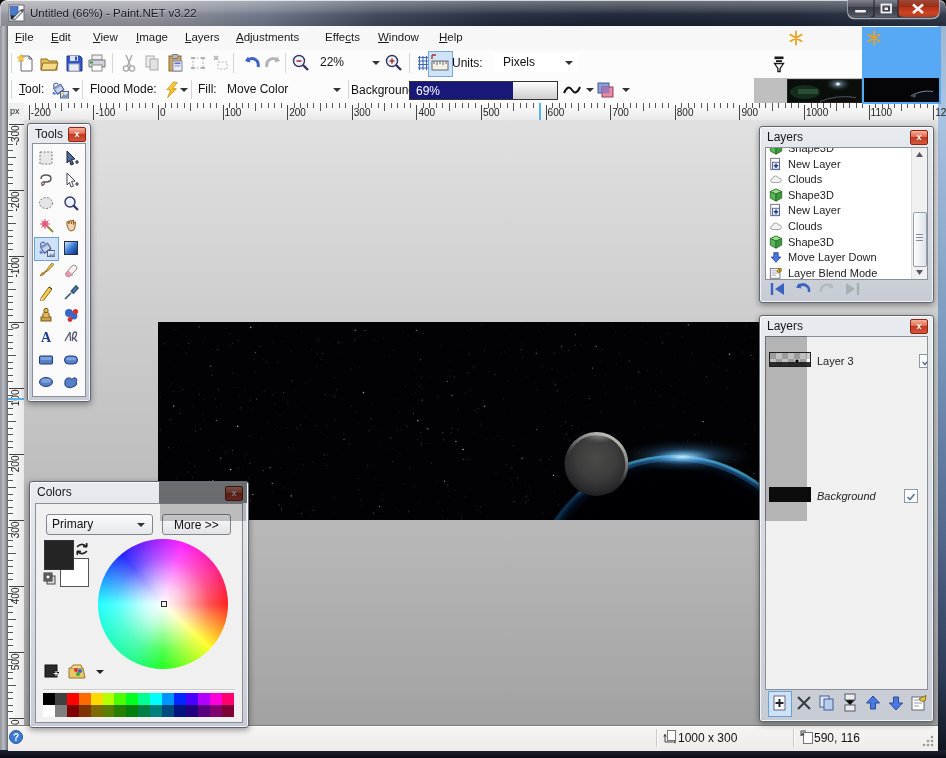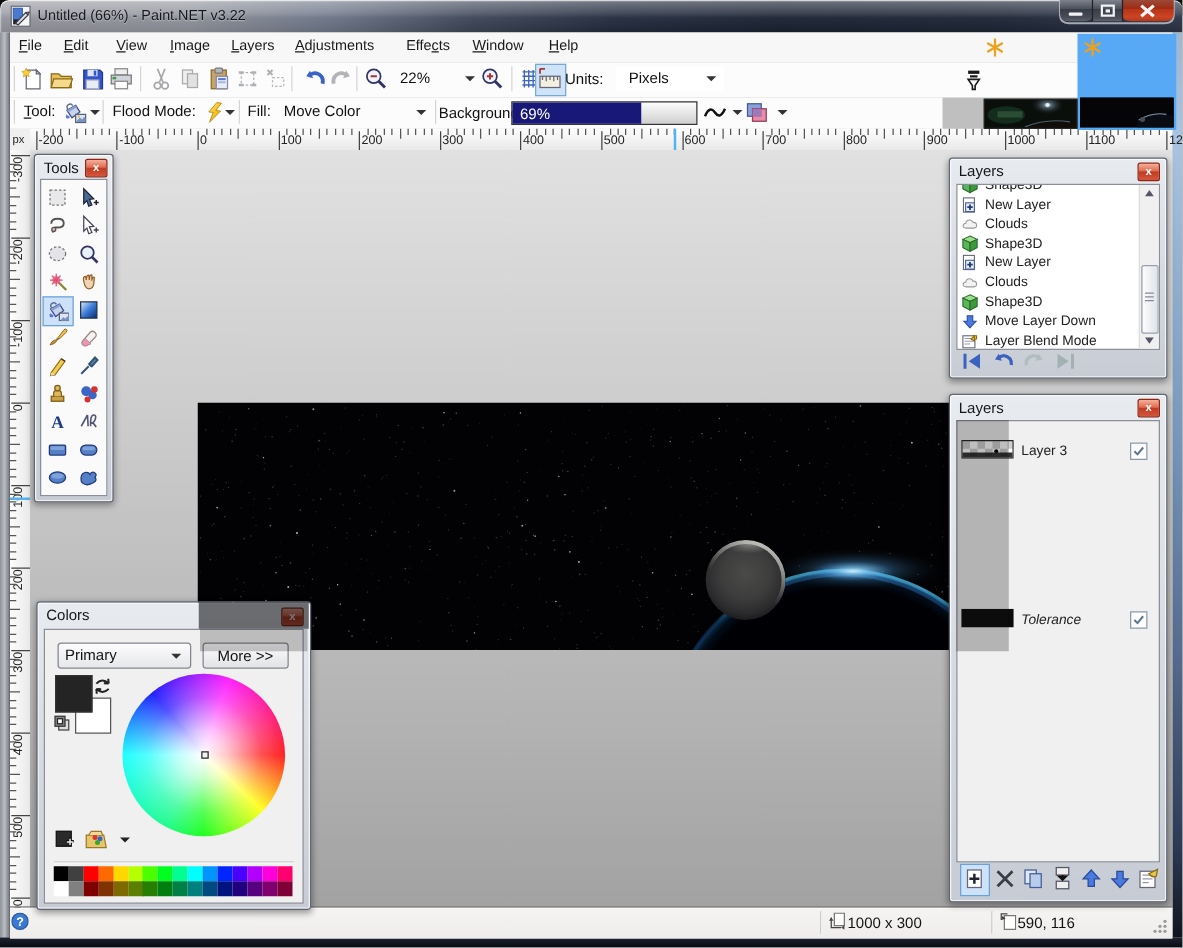--- a/index.html
+++ b/index.html
@@ -1533,21 +1533,21 @@
           <path d="M78 3 L87 9 L78 15 Z"></path>
           <path d="M90 3 v12" stroke="#9aa" stroke-width="2.4"></path>
         </g>
 </svg></div>
 </div>
 
 <div class="pal" id="layers" style="left:759px;top:315px;width:173px;height:405px;">
   <div class="paltitle">Layers</div>
   <div class="palx" style="right:5px;top:3px;">x</div>
   <div class="palbody" style="left:5px;top:20px;width:161px;height:352px;background:#f0f0f0;overflow:hidden;">
-    <div style="position:absolute;left:0;top:1px;width:161px;height:45px;">
+    <div style="position:absolute;left:0;top:1px;width:161px;height:45px;padding-left:15px;">
         <svg style="position:absolute;left:3px;top:14px;" width="42" height="15" viewBox="0 0 42 15">
           <rect x="0" y="0" width="42" height="15" fill="#fff"></rect>
           <g transform="translate(1,1)">
             <g>
               <rect x="0" y="0" width="6" height="6" fill="#cfcfcf"></rect>
               <rect x="6" y="6" width="6" height="6" fill="#cfcfcf"></rect>
               <rect x="12" y="0" width="6" height="6" fill="#cfcfcf"></rect>
               <rect x="18" y="6" width="6" height="6" fill="#cfcfcf"></rect>
               <rect x="24" y="0" width="6" height="6" fill="#cfcfcf"></rect>
               <rect x="30" y="6" width="6" height="6" fill="#cfcfcf"></rect>
@@ -1560,21 +1560,21 @@
         </svg>
         <span style="position:absolute;left:51px;top:17px;font-size:11px;color:#222;">Layer 3</span>
         <div style="position:absolute;right:9px;top:16px;width:12px;height:12px;background:#fdfdfd;border:1px solid #8a98a8;"><svg width="13" height="13" viewBox="0 0 13 13">
             <path d="M2.5 6 L5 8.5 L9.5 3" stroke="#5a7490" stroke-width="1.6" fill="none"></path>
           </svg></div>
       </div>
       <div style="position:absolute;left:0;top:136px;width:161px;height:45px;">
         <svg style="position:absolute;left:3px;top:14px;" width="42" height="15" viewBox="0 0 42 15">
           <rect width="42" height="15" fill="#0a0a0a"></rect>
         </svg>
-        <span style="position:absolute;left:51px;top:17px;font-size:11px;color:#222;font-style:italic;">Tolerance</span>
+        <span style="position:absolute;left:51px;top:17px;font-size:11px;color:#222;font-style:italic;">Background</span>
         <div style="position:absolute;right:9px;top:16px;width:12px;height:12px;background:#fdfdfd;border:1px solid #8a98a8;"><svg width="13" height="13" viewBox="0 0 13 13">
             <path d="M2.5 6 L5 8.5 L9.5 3" stroke="#5a7490" stroke-width="1.6" fill="none"></path>
           </svg></div>
       </div>
   </div>
   <div style="position:absolute;left:8px;top:375px;width:160px;height:26px;">
 <div style="position:absolute;left:0px;top:0px;width:22px;height:24px;background:#cde2f8;border:1px solid #6aa2d8;"></div>
 <svg style="position:absolute;left:3px;top:3px" width="18" height="18" viewBox="0 0 18 18">
         <rect x="3" y="2" width="11" height="14" fill="#fff" stroke="#667"></rect>
         <path d="M8.5 5 v8 M4.5 9 h8" stroke="#223" stroke-width="2"></path>

